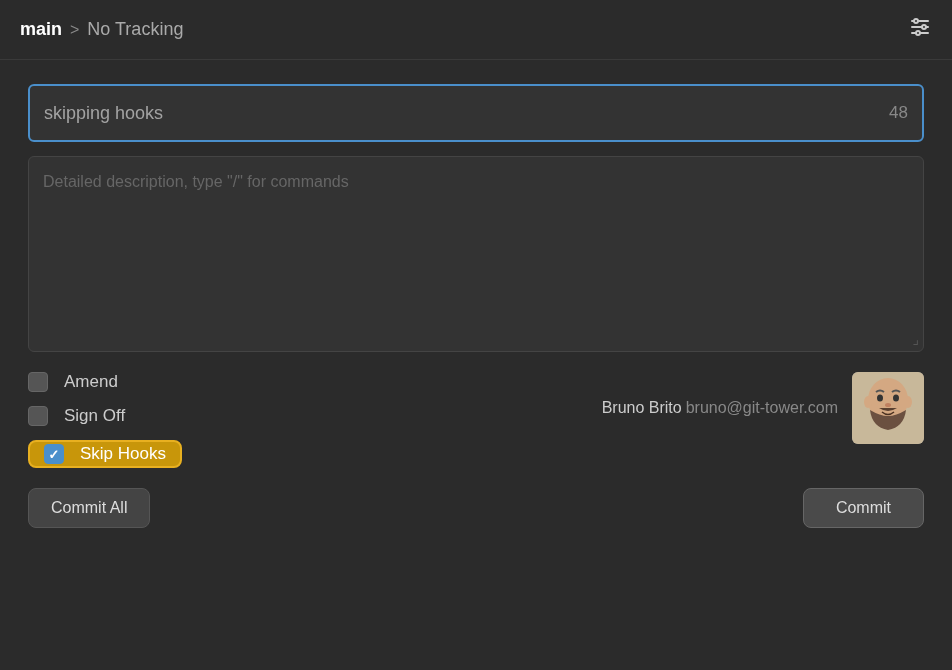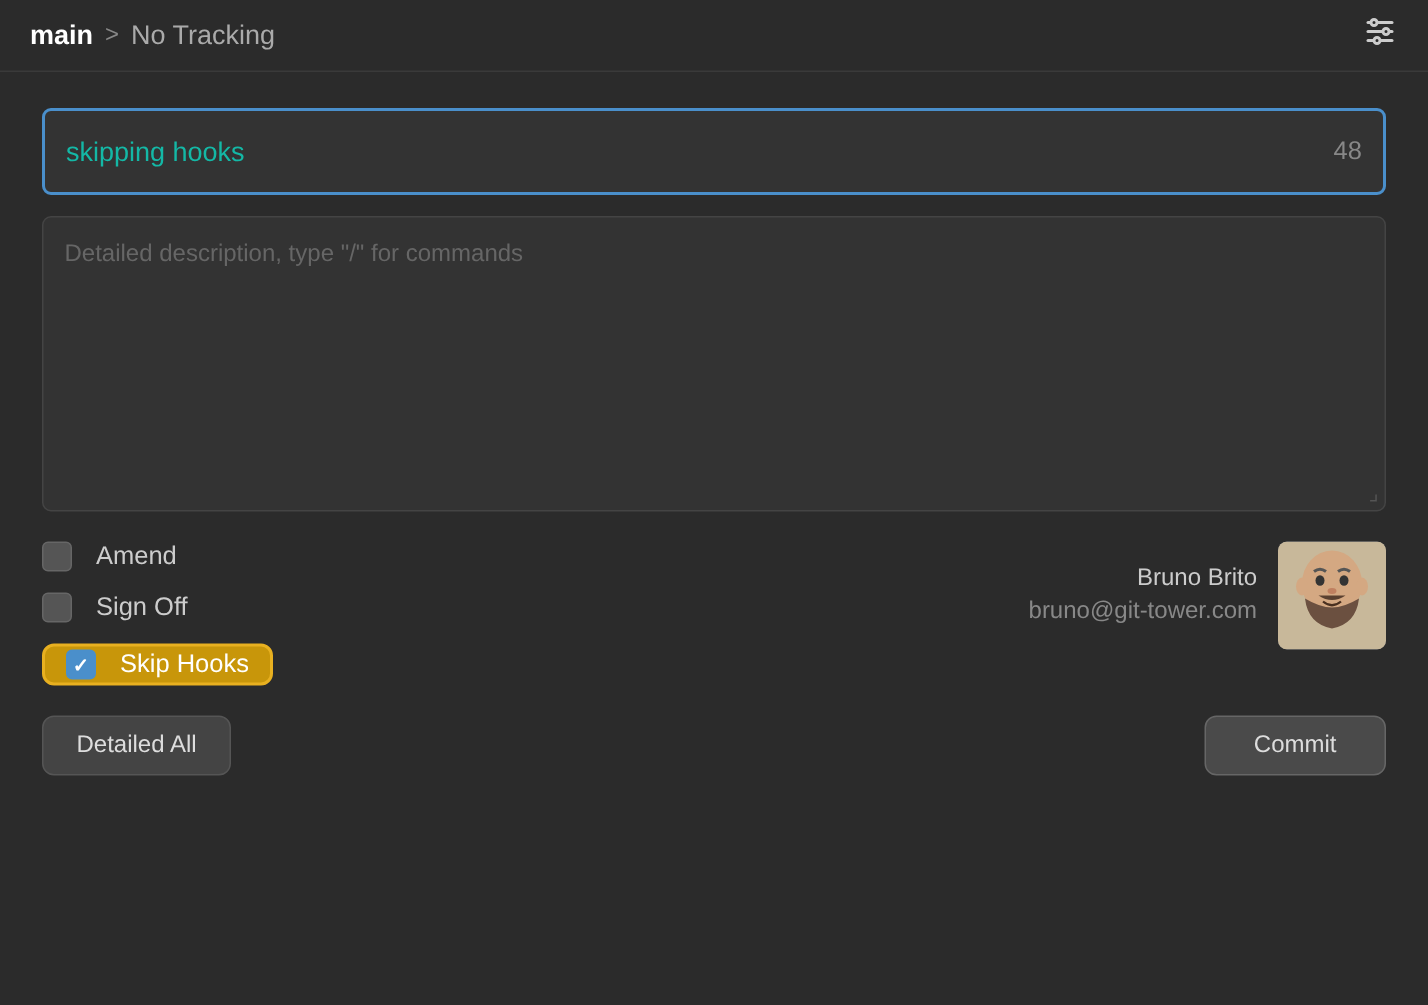--- a/index.html
+++ b/index.html
@@ -12,21 +12,21 @@
       color: #e0e0e0;
       overflow: hidden;
     }
 
     
     .header {
       display: flex;
       align-items: center;
       justify-content: space-between;
       padding: 0 20px;
-      height: 48px;
+      height: 60px;
       background: #2b2b2b;
       border-bottom: 1px solid #3a3a3a;
     }
 
     .breadcrumb {
       display: flex;
       align-items: center;
       gap: 8px;
       font-size: 18px;
     }
@@ -67,21 +67,21 @@
       padding: 0 14px;
       height: 58px;
       margin-bottom: 14px;
     }
 
     .commit-subject-input {
       flex: 1;
       background: transparent;
       border: none;
       outline: none;
-      color: #14b8a6;
+      color: #a3a3a3;
       font-size: 18px;
       font-weight: 500;
     }
 
     .commit-subject-count {
       color: #888;
       font-size: 17px;
       margin-left: 10px;
     }
 
@@ -175,21 +175,21 @@
 
     .user-info-col {
       display: flex;
       align-items: center;
       gap: 14px;
       text-align: right;
     }
 
     .user-text {
       display: flex;
-      flex-direction: column;
+      flex-direction: row;
       gap: 4px;
     }
 
     .user-name {
       font-size: 16px;
       color: #ccc;
       text-align: right;
     }
 
     .user-email {
@@ -323,17 +323,17 @@
 
           <path d="M27 36 Q36 42 45 36" fill="#5a4030"></path>
 
           <path d="M30 40 Q36 45 42 40" stroke="#4a3020" stroke-width="1.5" fill="none"></path>
         </svg>
       </div>
     </div>
   </div>
 
   <div class="bottom-row">
-    <button class="btn">Detailed All</button>
+    <button class="btn">Commit All</button>
     <button class="btn btn-commit">Commit</button>
   </div>
 
 </div>
 
 </body></html>

